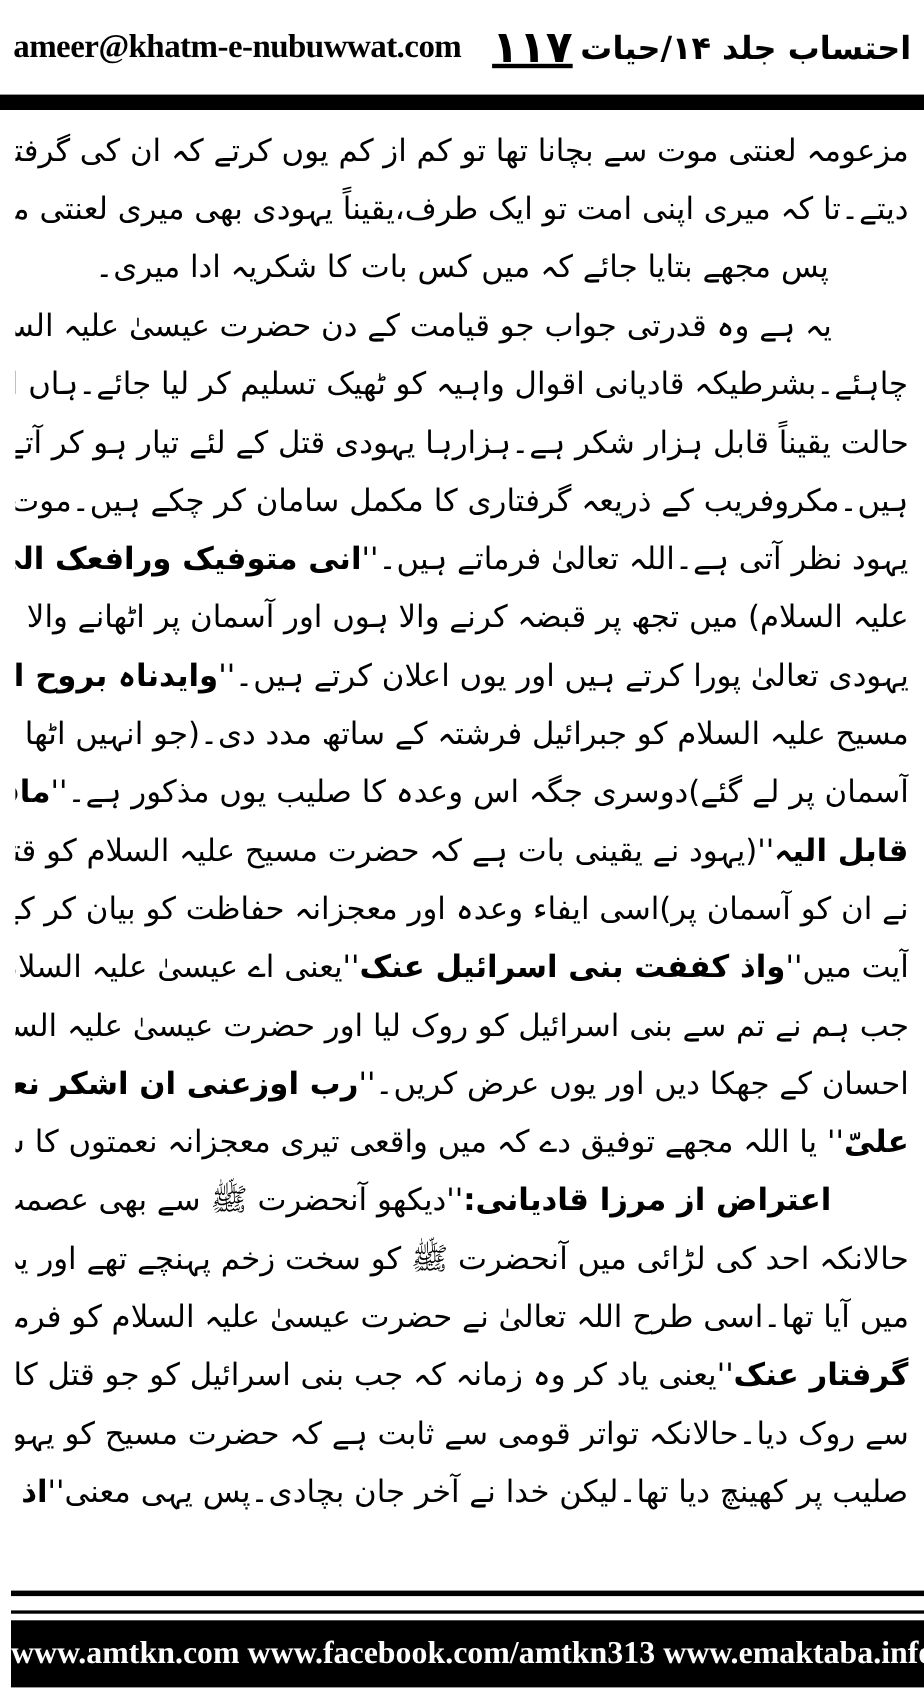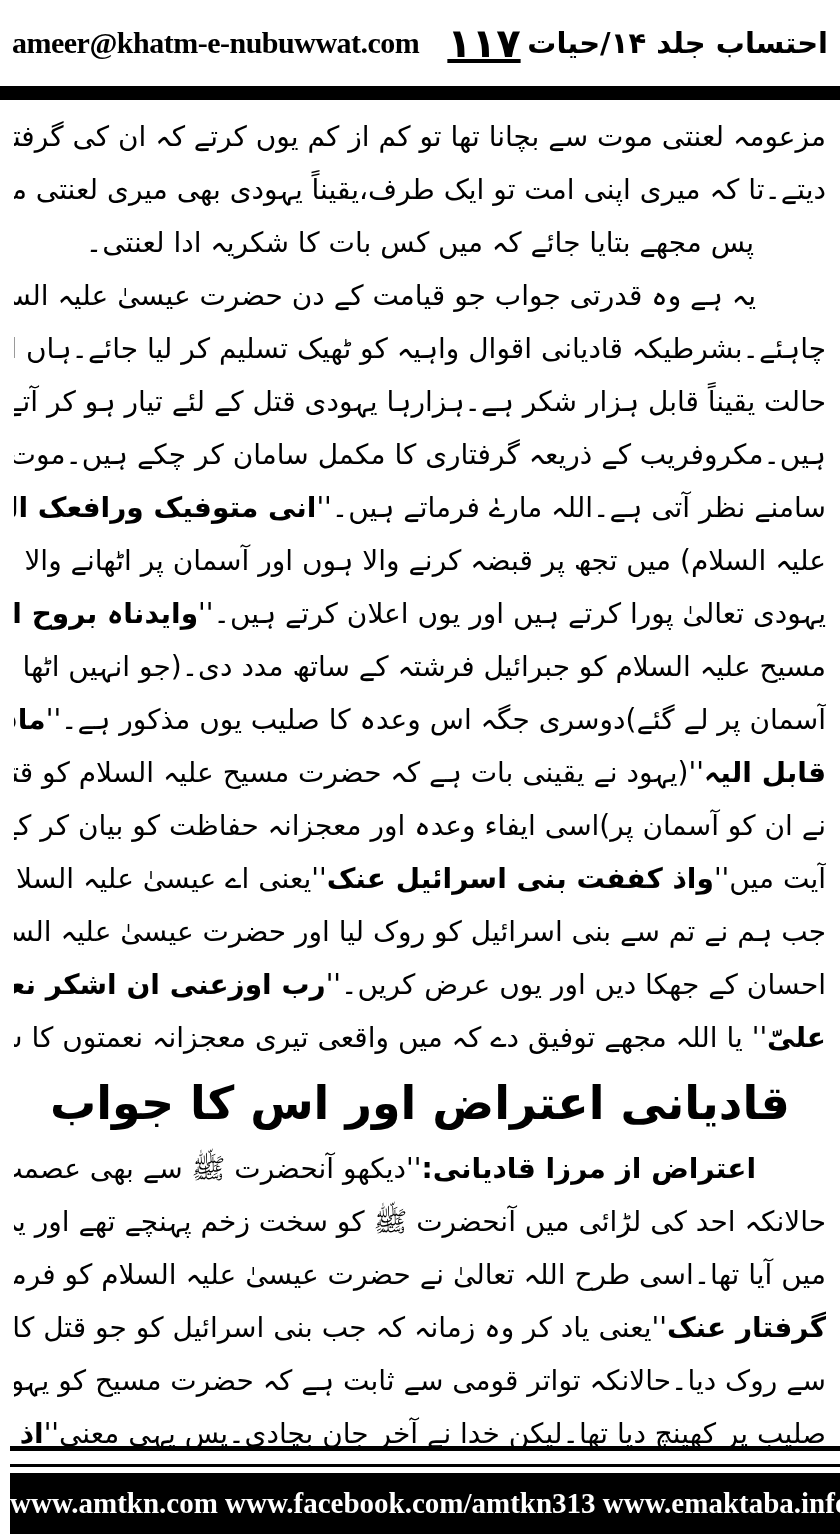--- a/index.html
+++ b/index.html
@@ -98,37 +98,36 @@
     <span class="hdr-email">ameer@khatm-e-nubuwwat.com</span>
     <span class="hdr-num">۱۱۷</span>
     <span class="hdr-title">احتساب جلد ۱۴/حیات عیسیٰ علیہ السلام</span>
   </header>
 
   <div class="rule"></div>
 
   <main class="body" id="body-lines">
       <div class="line align-justify"><span>مزعومہ لعنتی موت سے بچانا تھا تو کم از کم یوں کرتے کہ ان کی گرفتاری سے پہلے مجھے موت دے</span></div>
       <div class="line align-justify"><span>دیتے۔تا کہ میری اپنی امت تو ایک طرف،یقیناً یہودی بھی میری لعنتی موت کے قائل نہ ہوسکتے۔</span></div>
-      <div class="line align-center"><span>پس مجھے بتایا جائے کہ میں کس بات کا شکریہ ادا لعنتی۔</span></div>
+      <div class="line align-center"><span>پس مجھے بتایا جائے کہ میں کس بات کا شکریہ ادا میری۔</span></div>
       <div class="line align-justify indent"><span>یہ ہے وہ قدرتی جواب جو قیامت کے دن حضرت عیسیٰ علیہ السلام کے ذہن میں آنا</span></div>
       <div class="line align-justify"><span>چاہئے۔بشرطیکہ قادیانی اقوال واہیہ کو ٹھیک تسلیم کر لیا جائے۔ہاں اسلامی تفسیر کو صحیح تسلیم کر لیں تو وہ</span></div>
       <div class="line align-justify"><span>حالت یقیناً قابل ہزار شکر ہے۔ہزارہا یہودی قتل کے لئے تیار ہو کر آتے ہیں۔مکان کو گھیر لیتے</span></div>
       <div class="line align-justify"><span>ہیں۔مکروفریب کے ذریعہ گرفتاری کا مکمل سامان کر چکے ہیں۔موت حضرت مسیح علیہ السلام کو</span></div>
-      <div class="line align-justify"><span>سامنے نظر آتی ہے۔اللہ مارےٰ فرماتے ہیں۔''</span><span class="b">انی متوفیک ورافعک الیّ</span></div>
+      <div class="line align-justify"><span>یہود نظر آتی ہے۔اللہ تعالیٰ فرماتے ہیں۔''</span><span class="b">انی متوفیک ورافعک الیّ</span></div>
       <div class="line align-justify"><span>علیہ السلام) میں تجھ پر قبضہ کرنے والا ہوں اور آسمان پر اٹھانے والا ہوں۔'' پھر اس وعدہ کو</span></div>
       <div class="line align-justify"><span>یہودی تعالیٰ پورا کرتے ہیں اور یوں اعلان کرتے ہیں۔''</span><span class="b">وایدناہ بروح القدس</span></div>
       <div class="line align-justify"><span>مسیح علیہ السلام کو جبرائیل فرشتہ کے ساتھ مدد دی۔(جو انہیں اٹھا کر دشمنوں کے نرغہ سے بچا کر</span></div>
       <div class="line align-justify"><span>آسمان پر لے گئے)دوسری جگہ اس وعدہ کا صلیب یوں مذکور ہے۔''</span><span class="b">ماقتلوہ یقیناً بل رفعہ</span></div>
       <div class="line align-justify"><span class="b">قابل الیہ</span><span>''(یہود نے یقینی بات ہے کہ حضرت مسیح علیہ السلام کو قتل نہیں کیا۔بلکہ اٹھا لیا اللہ تعالیٰ</span></div>
       <div class="line align-justify"><span>نے ان کو آسمان پر)اسی ایفاء وعدہ اور معجزانہ حفاظت کو بیان کر کے شکریہ کا مطالبہ کرتے ہیں۔اس</span></div>
       <div class="line align-justify"><span>آیت میں''</span><span class="b">واذ کففت بنی اسرائیل عنک</span><span>''یعنی اے عیسیٰ علیہ السلام یاد کر ہماری نعمت کو</span></div>
       <div class="line align-justify"><span>جب ہم نے تم سے بنی اسرائیل کو روک لیا اور حضرت عیسیٰ علیہ السلام پر واجب ہے کہ گردن مارے</span></div>
       <div class="line align-justify"><span>احسان کے جھکا دیں اور یوں عرض کریں۔''</span><span class="b">رب اوزعنی ان اشکر نعمتک التی انعمت</span></div>
       <div class="line align-right"><span class="b">علیّ</span><span>'' یا اللہ مجھے توفیق دے کہ میں واقعی تیری معجزانہ نعمتوں کا شکریہ ادا کروں۔</span></div>
-      <div class="line align-center heading"><span class="b">قادیانی اعتراض اور اس کا جواب</span></div>
       <div class="line align-justify indent"><span class="b">اعتراض از مرزا قادیانی:</span><span>''دیکھو آنحضرت ﷺ سے بھی عصمت کا وعدہ کیا گیا تھا۔</span></div>
       <div class="line align-justify"><span>حالانکہ احد کی لڑائی میں آنحضرت ﷺ کو سخت زخم پہنچے تھے اور یہ حادثہ وعدہ عصمت کے بعد ظہور</span></div>
       <div class="line align-justify"><span>میں آیا تھا۔اسی طرح اللہ تعالیٰ نے حضرت عیسیٰ علیہ السلام کو فرمایا تھا۔''</span></div>
       <div class="line align-justify"><span class="b">گرفتار عنک</span><span>''یعنی یاد کر وہ زمانہ کہ جب بنی اسرائیل کو جو قتل کا ارادہ رکھتے تھے۔میں نے تجھ</span></div>
       <div class="line align-justify"><span>سے روک دیا۔حالانکہ تواتر قومی سے ثابت ہے کہ حضرت مسیح کو یہودیوں نے گرفتار کر لیا تھا اور</span></div>
       <div class="line align-justify"><span>صلیب پر کھینچ دیا تھا۔لیکن خدا نے آخر جان بچادی۔پس یہی معنی''</span><span class="b">اذ کففت</span></div>
     </main>
 
   <footer class="ftr">
     <div class="ftr-right">

